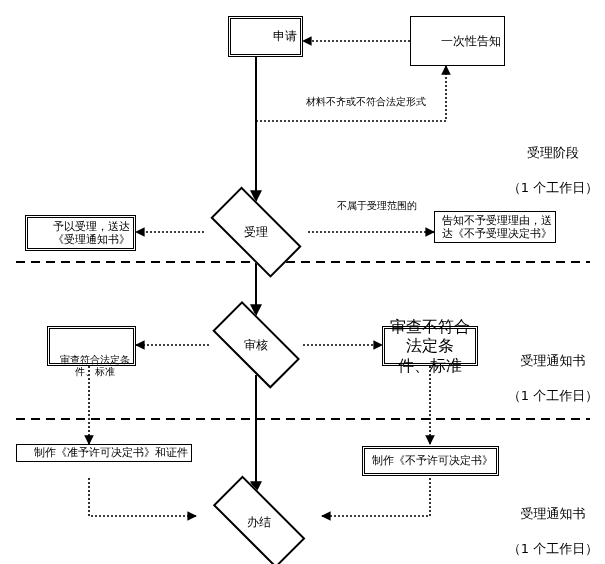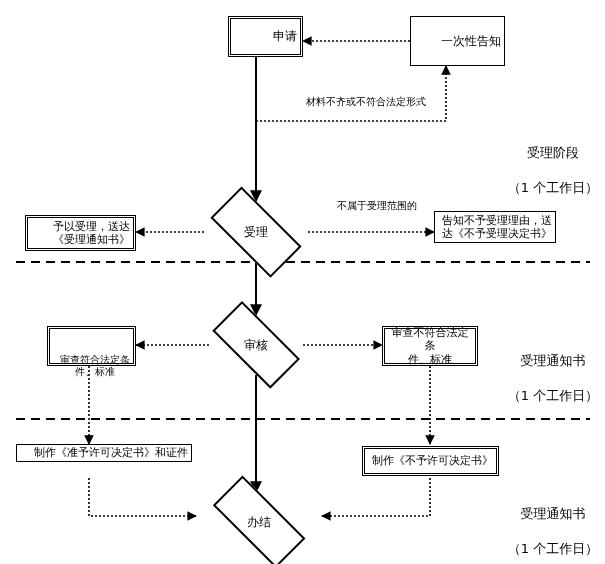--- a/index.html
+++ b/index.html
@@ -177,21 +177,21 @@
     <span class="dlabel">审核</span>
   </div>
 
   <div class="node box" style="left:47px; top:326px; width:89px; height:40px; font-size:10px;">
     <div class="inner">
         <span class="edge-label" style="position:static;margin-top:40px;">审查符合法定条
 件、标准</span>
       </div>
   </div>
 
-  <div class="node box" style="left:382px; top:326px; width:96px; height:40px; font-size:11px;">
+  <div class="node box" style="left:382px; top:326px; width:96px; height:40px; font-size:16px;">
     <div class="inner">
         <span class="edge-label" style="position:static;">审查不符合法定条
 件、标准</span>
       </div>
   </div>
 
   <div class="node box single" style="left:16px; top:444px; width:176px; height:18px; font-size:11px;">
     <div class="inner">
         <span>制作《准予许可决定书》和证件</span>
       </div>

